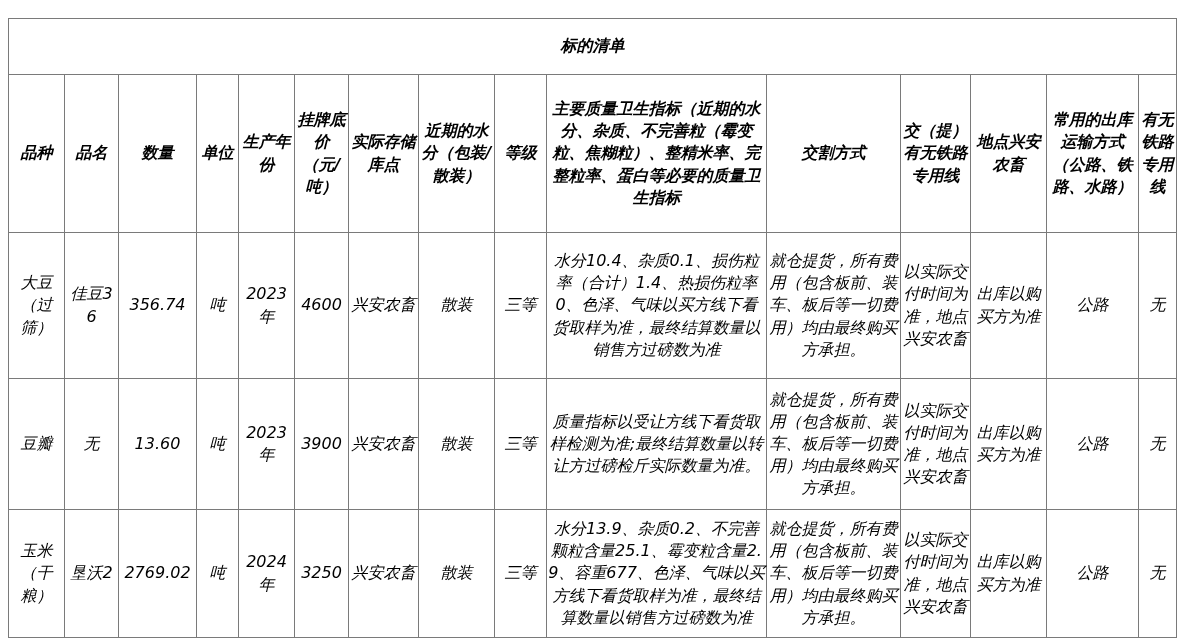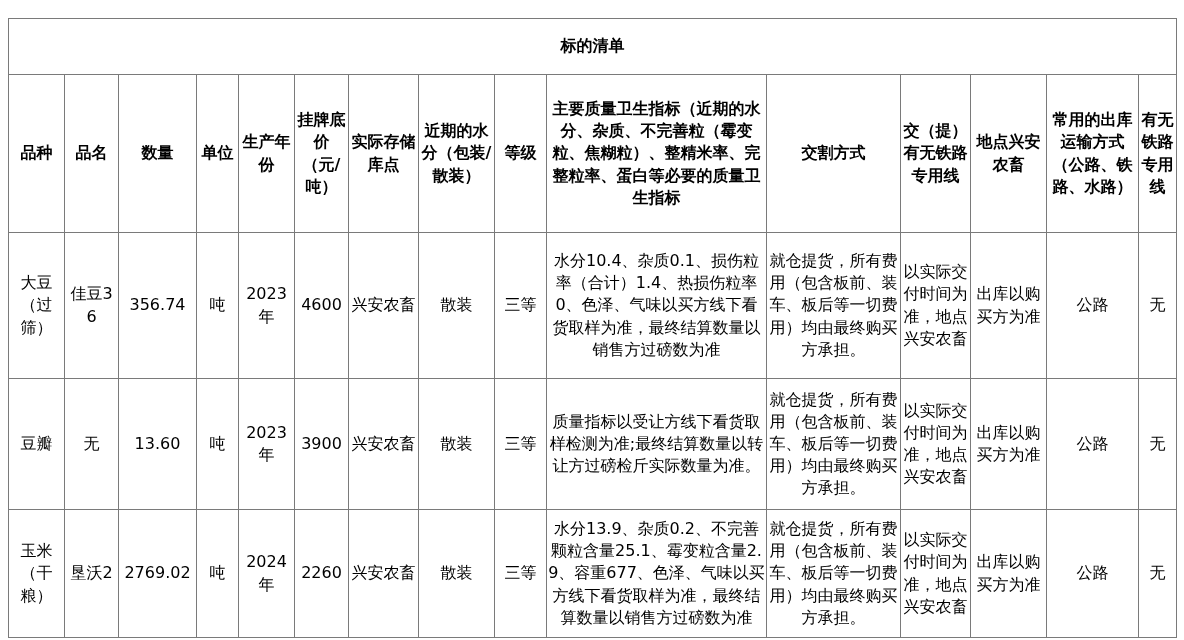--- a/index.html
+++ b/index.html
@@ -15,20 +15,21 @@
     height: 640px;
     box-sizing: border-box;
     padding: 18px 8px 8px 8px;
     background: #ffffff;
   }
   table.listing {
     border-collapse: collapse;
     table-layout: fixed;
     width: 1168px;
     background: #ffffff;
+    font-style: italic;
   }
   table.listing th,
   table.listing td {
     border: 1px solid #7a7a7a;
     text-align: center;
     vertical-align: middle;
     padding: 1px;
     line-height: 1.38;
     word-break: break-all;
     overflow-wrap: break-word;
@@ -125,21 +126,21 @@
           <td>出库以购买方为准</td>
           <td>公路</td>
           <td>无</td>
         </tr>
         <tr>
           <td>玉米（干粮）</td>
           <td>垦沃2</td>
           <td>2769.02</td>
           <td>吨</td>
           <td>2024年</td>
-          <td>2260</td>
+          <td>3250</td>
           <td>兴安农畜</td>
           <td>散装</td>
           <td>三等</td>
           <td>水分13.9、杂质0.2、不完善颗粒含量25.1、霉变粒含量2.9、容重677、色泽、气味以买方线下看货取样为准，最终结算数量以销售方过磅数为准</td>
           <td>就仓提货，所有费用（包含板前、装车、板后等一切费用）均由最终购买方承担。</td>
           <td>以实际交付时间为准，地点兴安农畜</td>
           <td>出库以购买方为准</td>
           <td>公路</td>
           <td>无</td>
         </tr>

